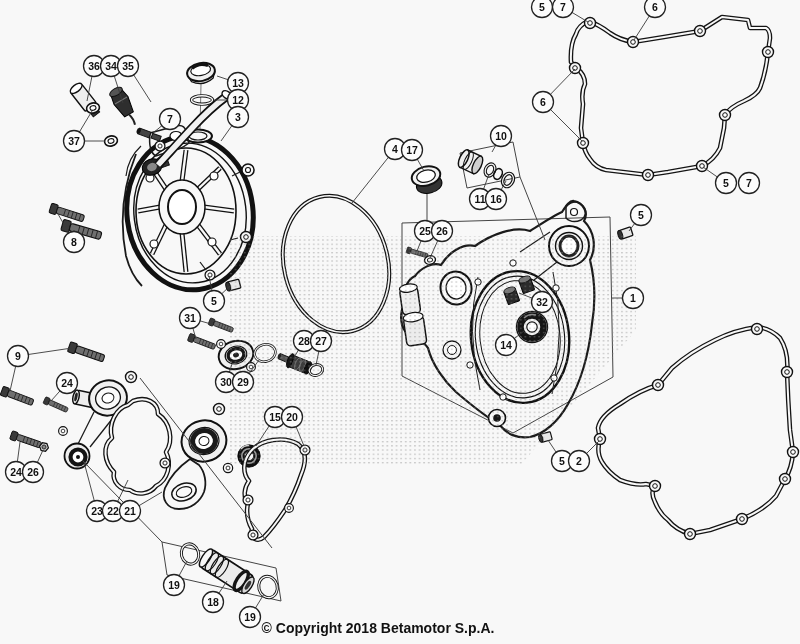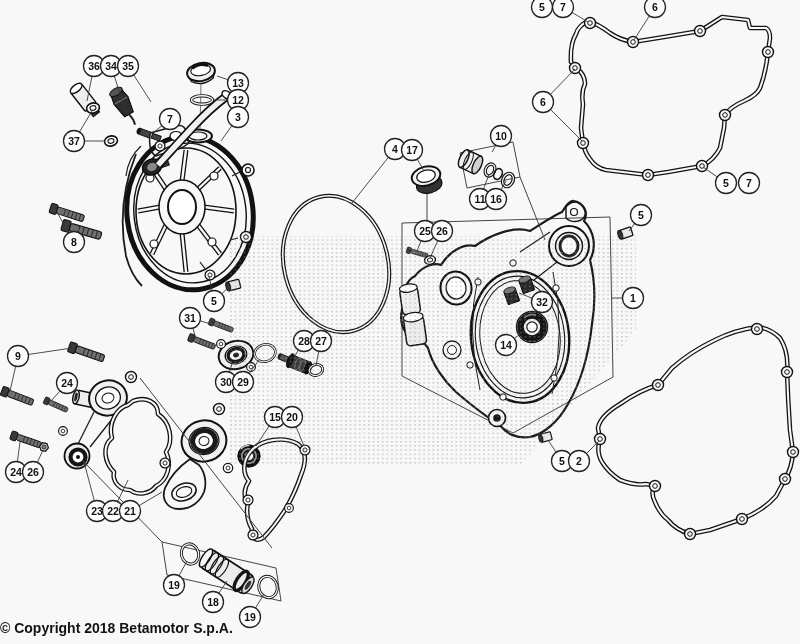--- a/index.html
+++ b/index.html
@@ -10,21 +10,21 @@
   .leader{stroke:#3a3a3a;stroke-width:0.9;}
   .construct{stroke:#444;stroke-width:1;fill:none;}
   .callout circle{fill:#fcfcfc;stroke:#222;stroke-width:1.3;cursor:pointer;}
   .callout text{font:bold 10.5px "Liberation Sans",sans-serif;fill:#111;text-anchor:middle;}
   .spokeA{stroke:#111;stroke-width:5;}
   .spokeB{stroke:#f8f8f8;stroke-width:2.4;}
   .gaskA{stroke:#141414;stroke-width:4.6;fill:none;stroke-linejoin:round;}
   .gaskB{stroke:#f8f8f8;stroke-width:2;fill:none;stroke-linejoin:round;}
   .orA{stroke:#141414;fill:none;}
   .orB{stroke:#f8f8f8;fill:none;}
-  #copyright{position:absolute;left:0;top:620px;width:756px;text-align:left;
+  #copyright{position:absolute;left:0;top:620px;width:756px;text-align:center;
     font:bold 14px "Liberation Sans",sans-serif;color:#111;}
 </style>
 </head>
 <body>
 
 <div id="stage">
 <svg width="800" height="644" viewBox="0 0 800 644">
 <defs>
   <pattern id="dots" width="4.6" height="4.2" patternUnits="userSpaceOnUse">
     <rect x="0" y="0" width="1.9" height="1.3" fill="#8a8a8a"></rect>

